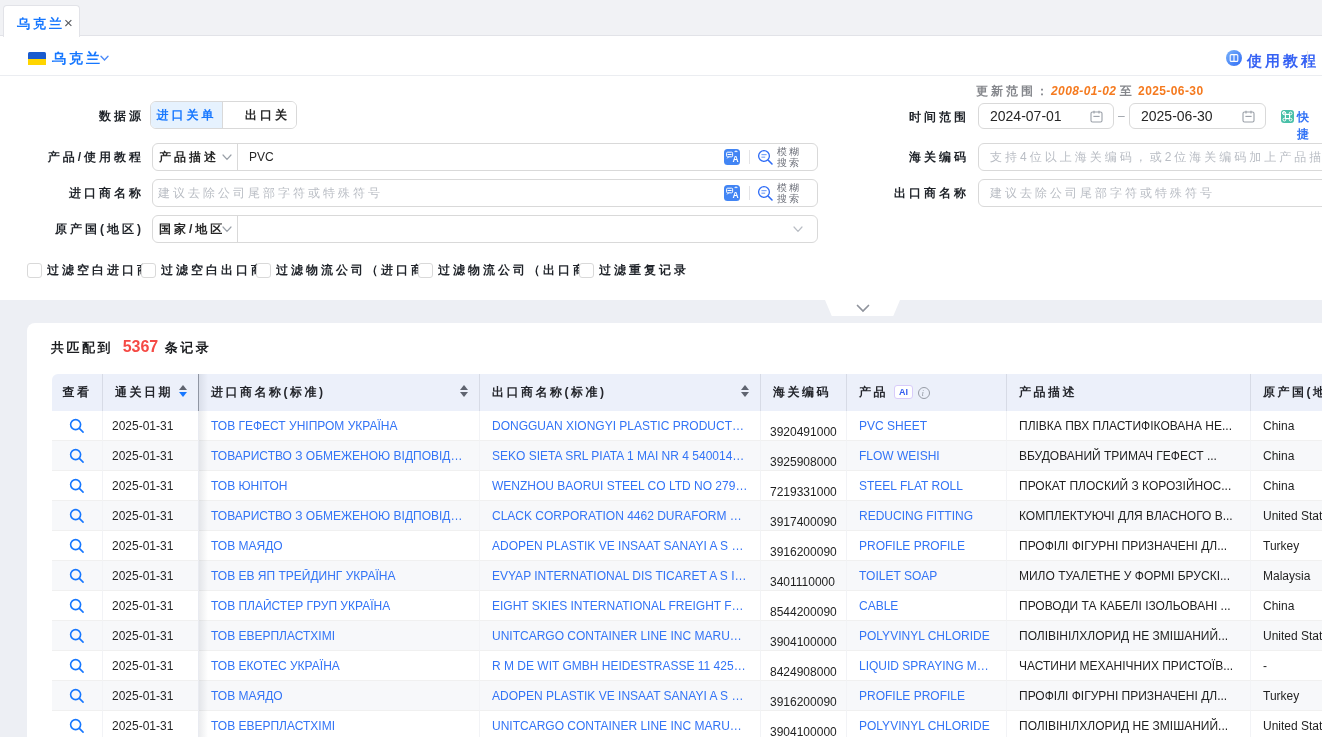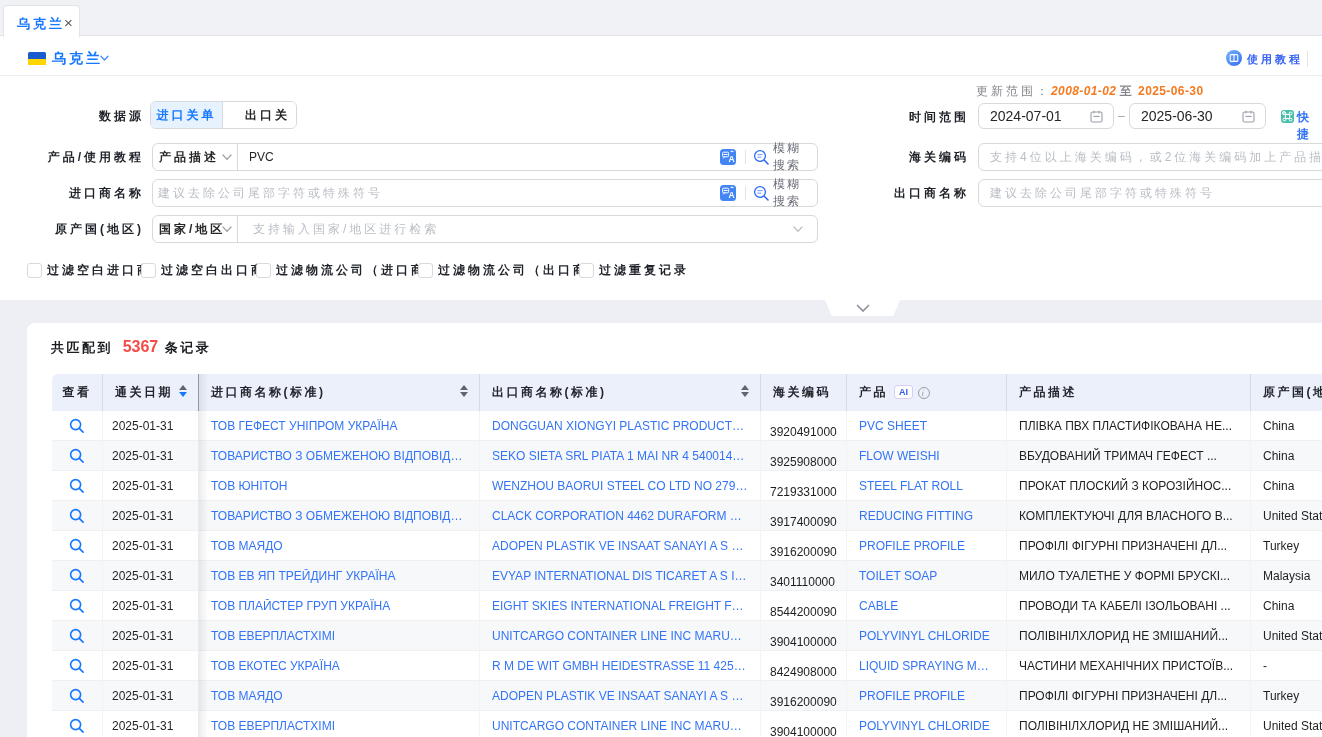--- a/index.html
+++ b/index.html
@@ -15,37 +15,37 @@
 #tab1 .x { position:absolute; left:60px; top:8px; color:#55585e; font-size:15px; }
 
 #topband { position:absolute; left:0; top:37px; width:1322px; height:39px;
   background:#fff; border-bottom:1px solid #ebedf1; }
 #flag { position:absolute; left:28px; top:15px; width:18px; height:14px; border-radius:1.5px; overflow:hidden; }
 #flag .b1 { height:7px; background:#1a5bce; } #flag .b2 { height:6px; background:#ffd500; }
 #cname { position:absolute; left:52px; top:13px; font-size:14px; font-weight:bold; color:#1677ff; letter-spacing:3px; }
 #topband svg.chev { position:absolute; left:100px; top:18px; }
 #tutico { position:absolute; left:1226px; top:13px; width:16px; height:16px; border-radius:50%;
   background:linear-gradient(135deg,#7ab3fa,#2f6cf6); }
-#tuttxt { position:absolute; left:1247px; top:15px; color:#3662f4; font-size:11px; letter-spacing:3px; font-weight:bold; }
+#tuttxt { position:absolute; left:1247px; top:15px; color:#3662f4; font-size:15px; letter-spacing:3px; font-weight:bold; }
 #vline1 { position:absolute; left:1307px; top:14px; width:1px; height:16px; background:#e3e3e6; }
 
 #filter { position:absolute; left:0; top:76px; width:1322px; height:224px; background:#fff; }
 .flabel { position:absolute; left:0; width:144px; text-align:right; color:#1f2329; letter-spacing:3px; font-weight:bold; }
 .frlabel { position:absolute; left:820px; width:149px; text-align:right; color:#1f2329; letter-spacing:3px; font-weight:bold; }
 .ctl { position:absolute; border:1px solid #d9d9d9; border-radius:6px; background:#fff; }
 .ph { color:#b9bdc4; letter-spacing:3px; }
 
 #seg { left:150px; top:25px; width:147px; height:28px; overflow:hidden; display:flex;gap:16px; }
 #seg .s1 { letter-spacing:3px; font-weight:bold; width:72px; background:#e6f2fe; color:#1677ff; text-align:center; line-height:26px; border-right:1px solid #d9d9d9;}
 #seg .s2 { letter-spacing:3px; font-weight:bold; flex:1; background:#fff; color:#262626; text-align:center; line-height:26px; }
 .igroup { position:absolute; left:152px; width:666px; height:28px; border:1px solid #d9d9d9; border-radius:6px; background:#fff; }
 .isel { letter-spacing:3px; font-weight:bold; position:absolute; left:0; top:0; width:85px; height:26px; border-right:1px solid #d9d9d9; line-height:26px; padding-left:6px; }
 .itxt { position:absolute; top:0; line-height:26px; }
 .suffix { position:absolute; right:16px; top:5px; height:16px; display:flex; align-items:center; }
-.fuzz { font-size:12px; line-height:17px; color:#6d707a; margin-left:3px; letter-spacing:2px; }
+.fuzz { font-size:10px; line-height:11px; color:#6d707a; margin-left:3px; letter-spacing:2px; }
 .vsep { width:1px; height:14px; background:#e3e3e6; margin:0 7px 0 9px; }
 
 .dinput { position:absolute; top:27px; height:26px; border:1px solid #d9d9d9; border-radius:6px; background:#fff; line-height:24px; padding-left:11px; color:#262626; font-size:14px; }
 
 .cb { position:absolute; top:187px; width:15px; height:15px; border:1px solid #d9d9d9; border-radius:3px; background:#fff; }
 .cbl { position:absolute; top:187px; color:#1f2329; line-height:15px; letter-spacing:3px; font-weight:bold; }
 
 #grayband { position:absolute; left:0; top:300px; width:1322px; height:437px; background:#edeff4; }
 #trap { position:absolute; left:825px; top:0; width:75px; height:16px; background:#fff;
   clip-path:polygon(0 0, 100% 0, 91% 100%, 9% 100%); }
@@ -118,21 +118,21 @@
 </div>
 
 <div id="filter">
 
   <div class="flabel" style="top:32px;">数据源</div>
   <div class="ctl" id="seg">
       <div class="s1">进口关单</div>
       <div class="s2">出口关单</div>
     </div>
   <div class="frlabel" style="top:33px;">时间范围</div>
-  <div style="position:absolute;left:976px;top:7px;color:#85878c;"><span style="letter-spacing:3px;font-weight:normal;">更新范围：</span><b style="color:#f57a1f;letter-spacing:0.4px;font-style:italic;">2008-01-02</b> <span style="letter-spacing:3px;font-weight:bold;">至</span> <b style="color:#f57a1f;letter-spacing:0.4px;">2025-06-30</b></div>
+  <div style="position:absolute;left:976px;top:7px;color:#85878c;"><span style="letter-spacing:3px;font-weight:bold;">更新范围：</span><b style="color:#f57a1f;letter-spacing:0.4px;font-style:italic;">2008-01-02</b> <span style="letter-spacing:3px;font-weight:bold;">至</span> <b style="color:#f57a1f;letter-spacing:0.4px;">2025-06-30</b></div>
   <div class="dinput" style="left:978px;width:136px;">2024-07-01
     <svg style="position:absolute;right:10px;top:6px;" width="13" height="13" viewBox="0 0 13 13">
         <rect x="1" y="2" width="11" height="10" rx="1.5" fill="none" stroke="#9aa0a8" stroke-width="1.1"></rect>
         <line x1="4" y1="0.8" x2="4" y2="3.4" stroke="#9aa0a8" stroke-width="1.1"></line>
         <line x1="9" y1="0.8" x2="9" y2="3.4" stroke="#9aa0a8" stroke-width="1.1"></line>
         <line x1="3.4" y1="6.4" x2="9.6" y2="6.4" stroke="#9aa0a8" stroke-width="1.1"></line>
       </svg>
   </div>
   <div style="position:absolute;left:1118px;top:33px;color:#9aa0a8;">–</div>
   <div class="dinput" style="left:1129px;width:137px;">2025-06-30
@@ -206,21 +206,20 @@
     </div>
   </div>
   <div class="frlabel" style="top:109px;">出口商名称</div>
   <div class="ctl" style="left:978px;top:103px;width:666px;height:28px;line-height:26px;padding-left:11px;"><span class="ph">建议去除公司尾部字符或特殊符号</span></div>
 
   <div class="flabel" style="top:145px;">原产国(地区)</div>
   <div class="igroup" style="top:139px;">
     <div class="isel">国家/地区<svg style="position:absolute;left:69px;top:10px;" width="10" height="7" viewBox="0 0 10 7">
           <path d="M1 1 L5 5.4 L9 1" stroke="#9aa0a8" stroke-width="1.2" fill="none" stroke-linecap="round"></path>
         </svg></div>
-    <div class="itxt ph" style="left:100px;">支持输入国家/地区进行检索</div>
     <svg style="position:absolute;right:14px;top:10px;" width="10" height="7" viewBox="0 0 10 7">
         <path d="M1 1 L5 5.4 L9 1" stroke="#b9bdc4" stroke-width="1.2" fill="none" stroke-linecap="round"></path>
       </svg>
   </div>
 
   <div class="cb" style="left:27px;"></div>
     <div class="cbl" style="left:47px;">过滤空白进口商</div>
   <div class="cb" style="left:141px;"></div>
     <div class="cbl" style="left:161px;">过滤空白出口商</div>
   <div class="cb" style="left:256px;"></div>

